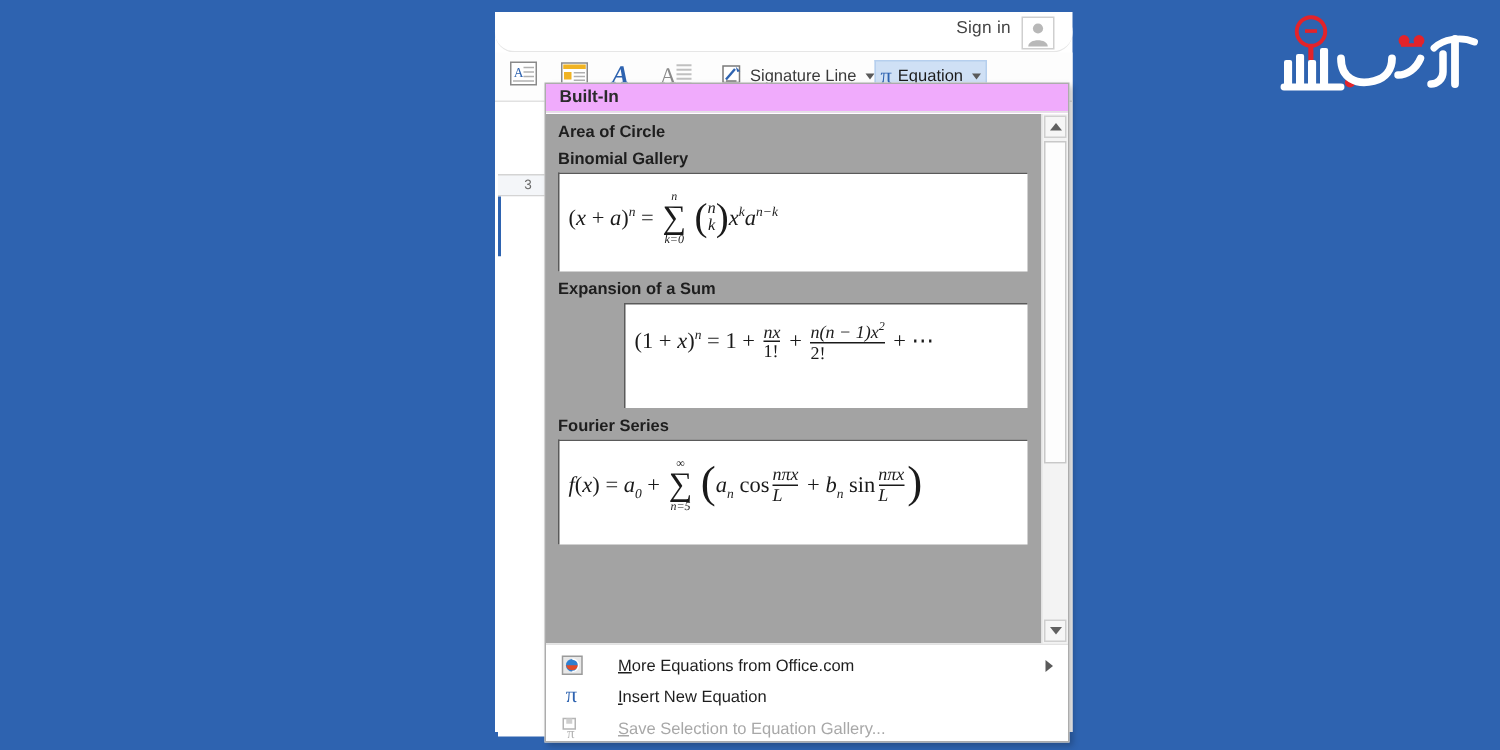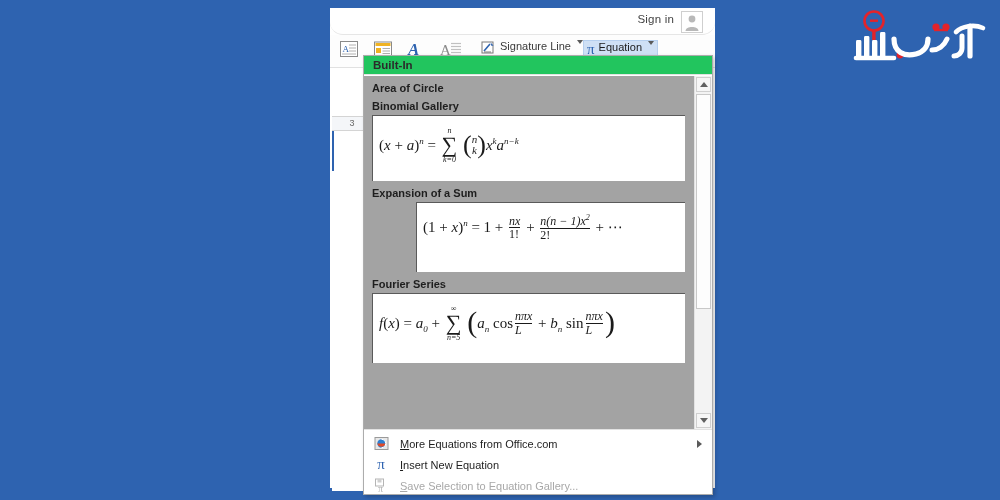--- a/index.html
+++ b/index.html
@@ -58,21 +58,21 @@
     border-bottom: 1px solid #e1e1e1;
   }
   .rb-icon-btn {
     position: absolute; top: 3px;
     width: 26px; height: 26px;
     display: flex; align-items: center; justify-content: center;
   }
   .rb-lbl-btn {
     position: absolute; top: 5px;
     height: 21px;
-    display: flex; align-items: flex-start;
+    display: flex; align-items: center;
     font-size: 11px; color: #3a3a3a;
     padding: 0 3px;
     white-space: nowrap;
   }
   .rb-lbl-btn .txt { margin-left: 4px; }
   .caret {
     display: inline-block;
     margin-left: 6px;
     width: 0; height: 0;
     border-left: 3.5px solid transparent;
@@ -127,21 +127,21 @@
   #gallery {
     position: absolute;
     left: 33px; top: 47px;
     width: 350px; height: 440px;
     background: #ffffff;
     border: 1px solid #acacac;
     box-shadow: 2px 2px 4px rgba(0,0,0,.22);
   }
   #gallery-header {
     height: 19px;
-    background: #22c55e;
+    background: #f0abfc;
     border-bottom: 1px solid #e2e2e2;
     font-size: 11.5px; font-weight: bold; color: #2b2b2b;
     padding: 3px 0 0 9px;
   }
   #gallery-scrollarea {
     position: absolute; left: 0; top: 20px;
     width: 331px; height: 353px;
     overflow: hidden;
     background: #a3a3a3;
   }
@@ -243,20 +243,21 @@
     background: #fff;
     border-top: 1px solid #e2e2e2;
   }
   .menu-row {
     position: relative;
     height: 21px;
     display: flex; align-items: center;
     padding-left: 8px;
     font-size: 11px;
     color: #1e1e1e;
+    gap: 12px;
   }
   .menu-row .mi {
     width: 18px; height: 16px;
     display:flex; align-items:center; justify-content:center;
     margin-right: 10px;
   }
   .menu-row.disabled { color: #a8a8a8; }
   .menu-arrow {
     position: absolute; right: 10px;
     width:0;height:0;

